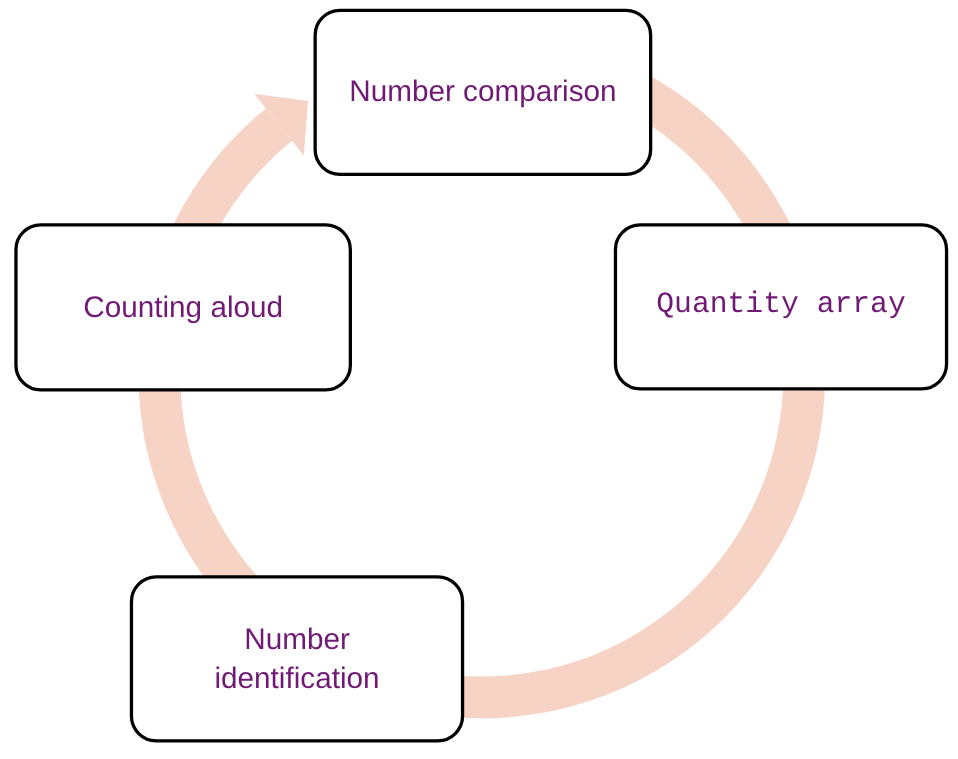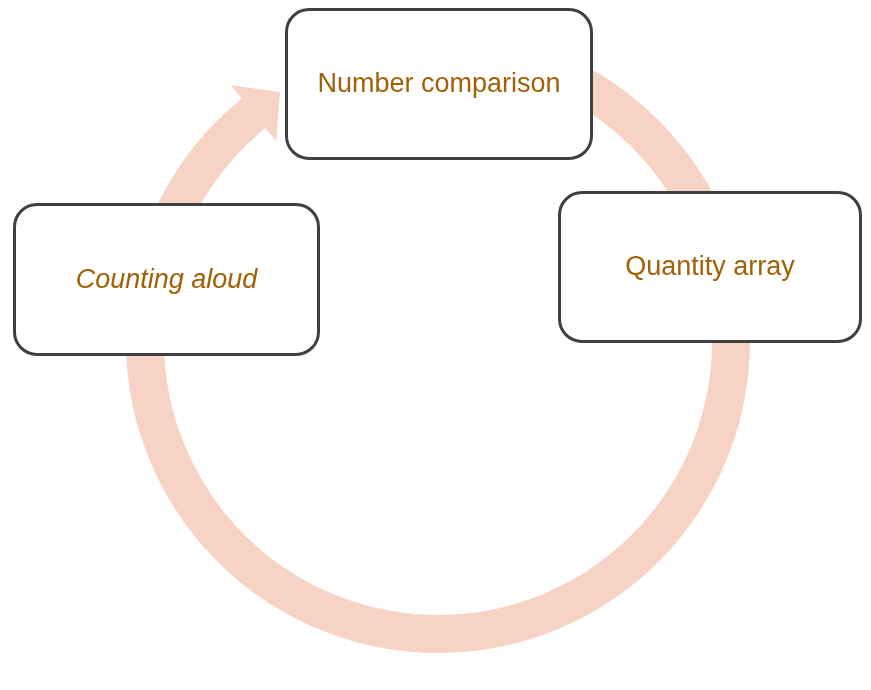--- a/index.html
+++ b/index.html
@@ -19,33 +19,33 @@
     position: absolute;
     left: 0;
     top: 0;
     width: 871px;
     height: 690px;
   }
   .node {
     position: absolute;
     box-sizing: border-box;
     background: #ffffff;
-    border: 3px solid #404040;
+    border: 3px solid #000000;
     border-radius: 24px;
     display: flex;
     align-items: center;
     justify-content: center;
     text-align: center;
-    color: #a16207;
+    color: #701a75;
     font-size: 27px;
     line-height: 1.3;
   }
   .node-top          { left: 285px; top:   8px; width: 308px; height: 152px; }
-  .node-left         { left:  13px; top: 203px; width: 307px; height: 153px; font-style: italic; }
-  .node-right        { left: 558px; top: 191px; width: 304px; height: 152px; }
+  .node-left         { left:  13px; top: 203px; width: 307px; height: 153px; }
+  .node-right        { left: 558px; top: 203px; width: 304px; height: 152px; font-family: Liberation Mono, monospace; }
   .node-bottom-left  { left: 118px; top: 523px; width: 304px; height: 152px; }
   .node-bottom-right { left: 453px; top: 523px; width: 304px; height: 151px; }
   .node-bottom-left .node-label { max-width: 240px; }
   .node-label { display: inline-block; }
 </style>
 </head>
 <body>
 
 <div class="canvas">
 
@@ -58,18 +58,21 @@
 
   <div class="node node-top">
     <span class="node-label">Number comparison</span>
   </div>
 
   <div class="node node-right">
     <span class="node-label">Quantity array</span>
   </div>
 
 
+  <div class="node node-bottom-left">
+    <span class="node-label">Number identification</span>
+  </div>
 
   <div class="node node-left">
     <span class="node-label">Counting aloud</span>
   </div>
 
 </div>
 
 </body></html>

